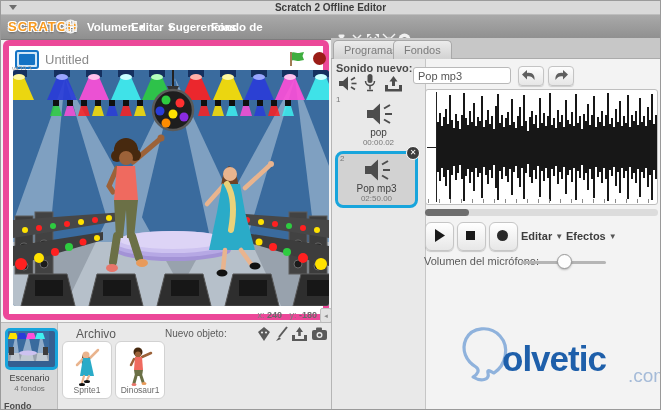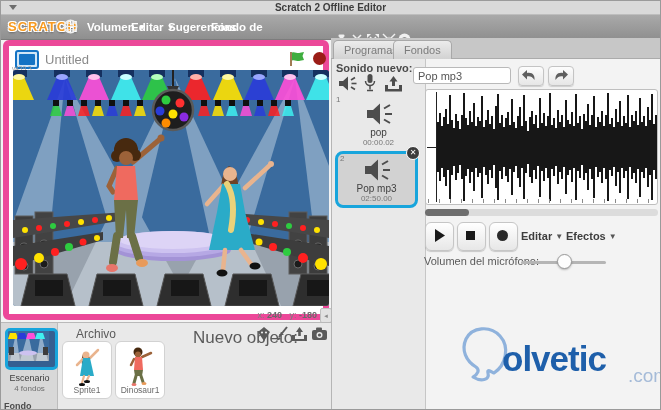--- a/index.html
+++ b/index.html
@@ -35,21 +35,21 @@
   #stage-handle{position:absolute;right:1px;top:2px;width:10px;height:13px;background:#e2e2e2;border:1px solid #c0c0c0;border-radius:2px;font-size:7px;color:#8a8a8a;text-align:center;line-height:13px;}
 
   
   #sprites-panel{left:0;top:321px;width:330px;height:89px;background:#e9e9e9;border-top:1px solid #b9b9b9;}
   #stage-col{left:0;top:0;width:57px;height:89px;background:#d8d8d8;border-right:1px solid #bcbcbc;box-sizing:border-box;}
   #esc-thumb{left:4px;top:5px;width:47px;height:36px;border:3px solid #18a5dc;border-radius:5px;background:#355f91;overflow:hidden;}
   #esc-name{left:0;top:50px;width:57px;text-align:center;font-size:9px;color:#3f3f3f;}
   #esc-sub{left:0;top:61px;width:57px;text-align:center;font-size:8px;color:#6e6e6e;}
   #fondo-label{left:3px;top:78px;font-size:9px;font-weight:bold;color:#4c4c4c;}
   #objetos-label{left:75px;top:4px;font-size:12px;color:#5b5b5b;}
-  #nuevo-obj-label{left:192px;top:5px;font-size:17px;color:#5b5b5b;}
+  #nuevo-obj-label{left:164px;top:5px;font-size:10px;color:#5b5b5b;}
   .sprite-card{top:18px;width:48px;height:56px;background:#fff;border:1px solid #d2d2d2;border-radius:6px;}
   .sprite-card .nm{position:absolute;left:0;bottom:3px;width:100%;text-align:center;font-size:8.5px;color:#6a6a6a;}
   .newobj-ic{top:3px;}
 
   
   #tabstrip{left:330px;top:37px;width:331px;height:21px;background:#c7c7c7;border-bottom:1px solid #ababab;box-sizing:border-box;}
   .tab{position:absolute;top:2px;height:18px;line-height:18px;padding:0 10px;font-size:11px;color:#7b7b7b;
        background:linear-gradient(#ececec,#d2d2d2);border:1px solid #a8a8a8;border-bottom:none;border-radius:5px 5px 0 0;}
   .tab.active{background:#f3f3f3;color:#333;font-weight:bold;height:19px;z-index:3;}
   #sounds-col{left:330px;top:58px;width:95px;height:352px;background:#e9e9e9;border-left:1px solid #b5b5b5;border-right:1px solid #c6c6c6;box-sizing:border-box;}

